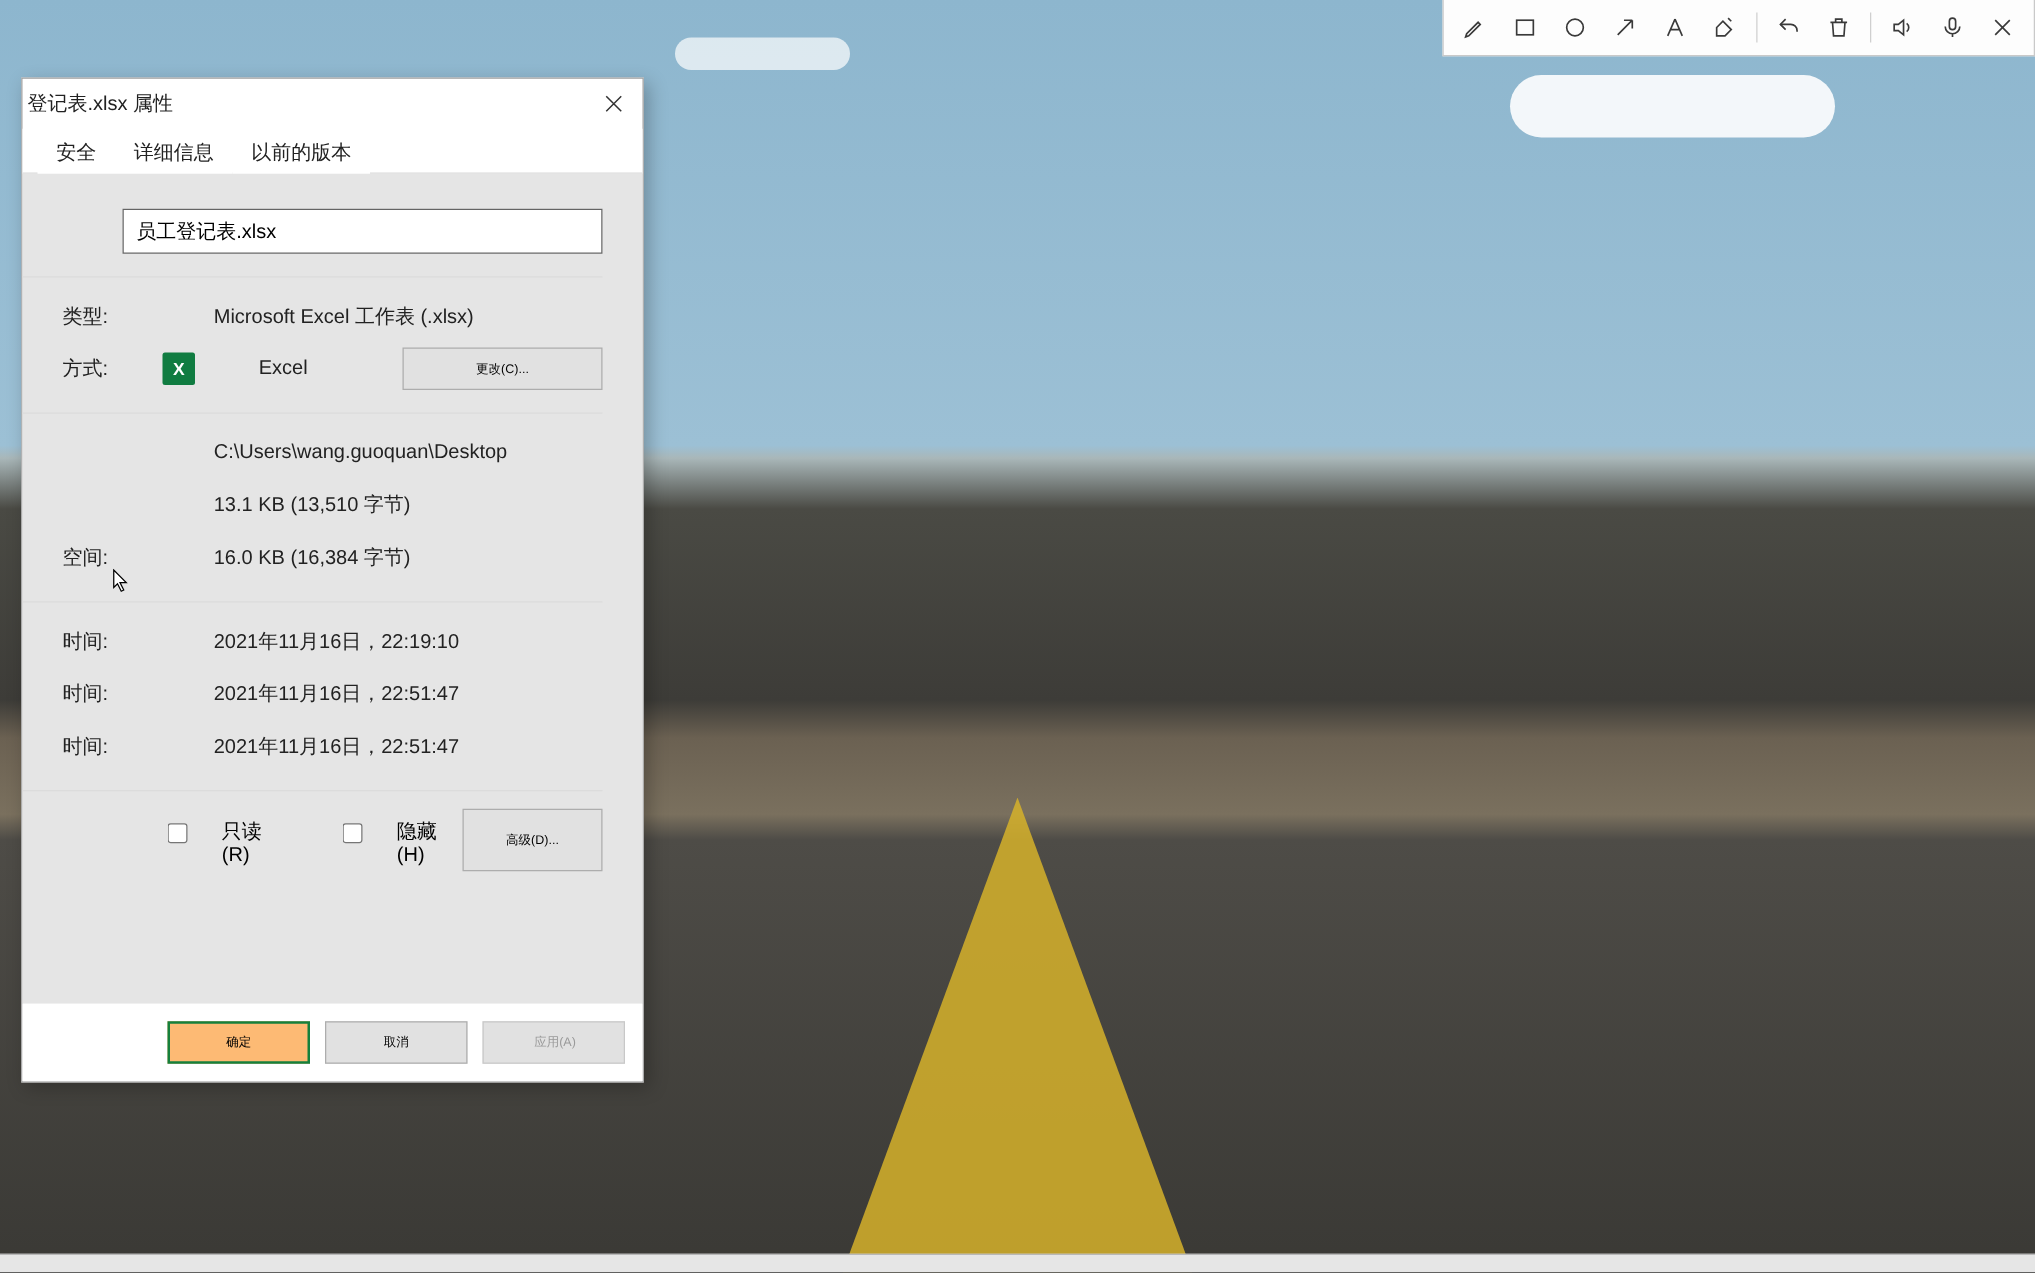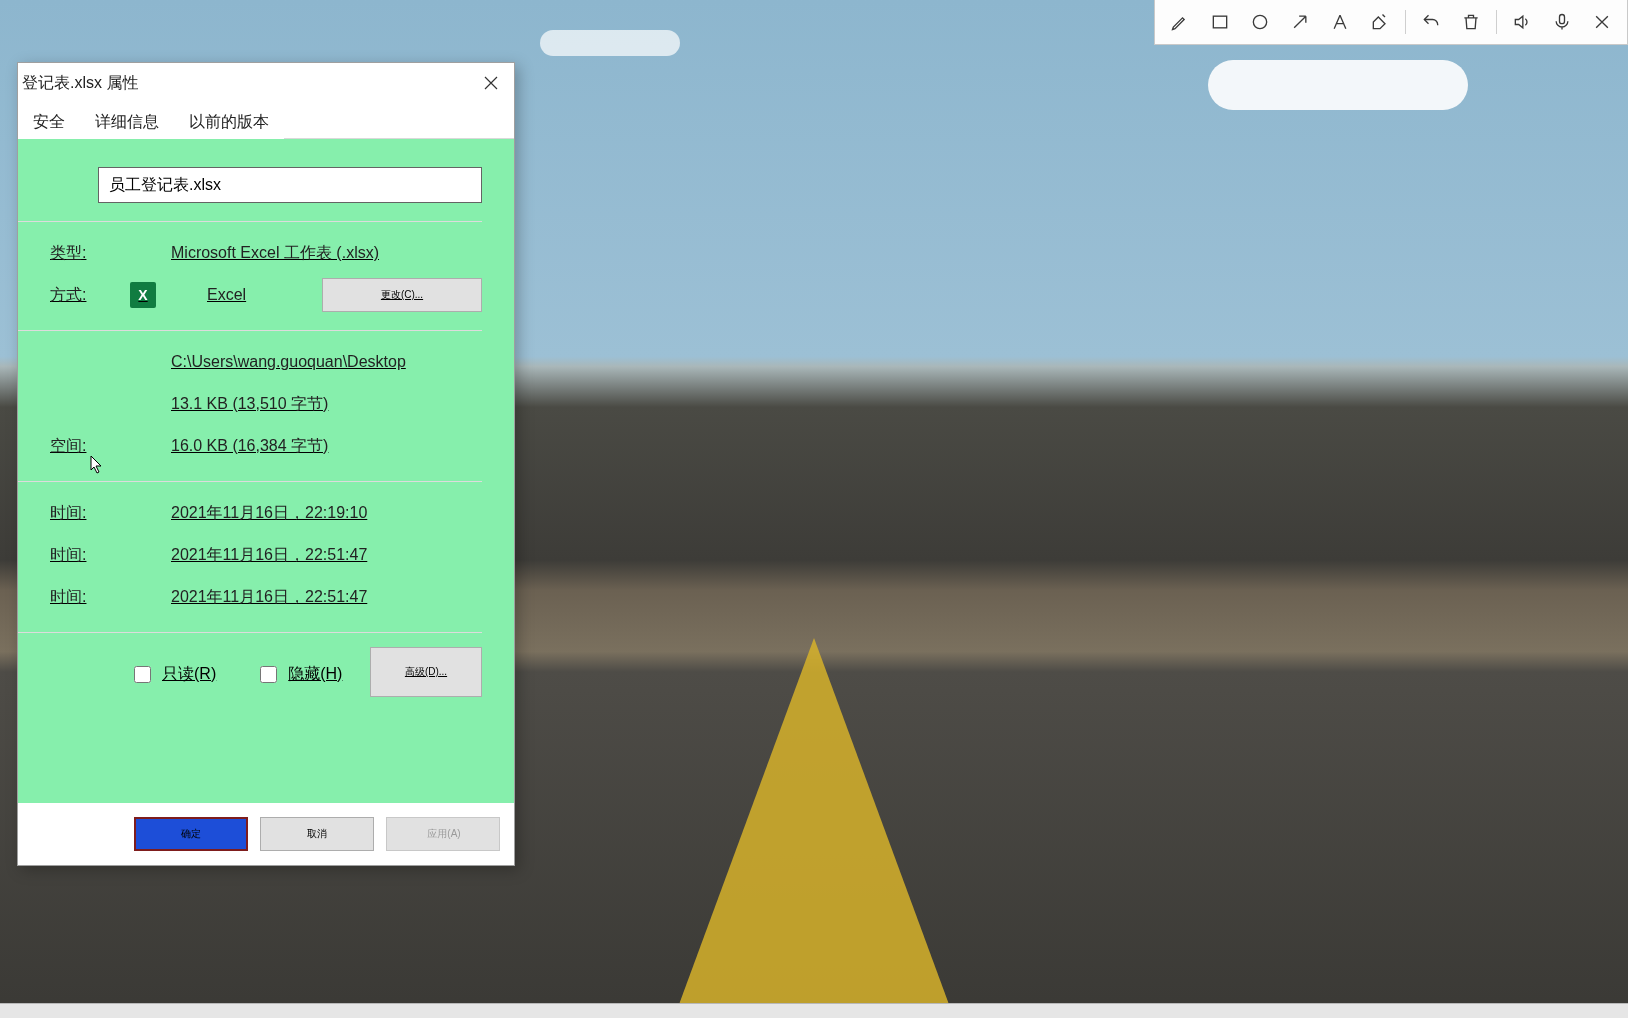--- a/index.html
+++ b/index.html
@@ -107,29 +107,28 @@
     height: 40px;
     display: flex;
     align-items: center;
     justify-content: center;
     cursor: pointer;
   }
   .dlg-close svg { width: 14px; height: 14px; stroke: #333; stroke-width: 1.2; }
 
   .dlg-body {
     padding: 0 14px 0 0;
-    background: #86efac;
-    text-decoration: underline;
+    background: #e5e5e5;
   }
 
   .tabs {
     display: flex;
     align-items: flex-start;
     border-bottom: 1px solid #d9d9d9;
-    padding-left: 0;
+    padding-left: 12px;
     background:#fff;
     gap: 0;
   }
   .tab {
     padding: 7px 14px 6px;
     font-size: 16px;
     color: #222;
     background: #fff;
     border: 1px solid transparent;
     border-bottom: none;
@@ -218,41 +217,40 @@
   .openwith-row .appline{ display:flex; align-items:center; flex:1;}
 
   .checks {
     display: flex;
     align-items: center;
     gap: 40px;
     margin-top: 4px;
   }
   .chk {
     display: flex;
-    align-items: center;
-    gap: 8px;
+    gap: 24px;
     font-size: 16px;
     cursor: pointer;
   }
   .chk input {
     width: 17px;
     height: 17px;
     accent-color: #0078d7;
     cursor: pointer;
   }
 
   .dlg-buttons {
     display: flex;
     justify-content: flex-end;
     gap: 12px;
     padding: 14px 14px 14px 0;
     background: #fff;
   }
   .dlg-buttons .btn { width: 114px; height: 34px; }
-  .btn-ok { border: 2px solid #7f1d1d; background:#1d4ed8; }
+  .btn-ok { border: 2px solid #15803d; background:#fdba74; }
 
   
   .cursor-overlay{
     position:absolute;
     left:72px;
     top:392px;
     width:14px;
     height:20px;
     pointer-events:none;
   }

